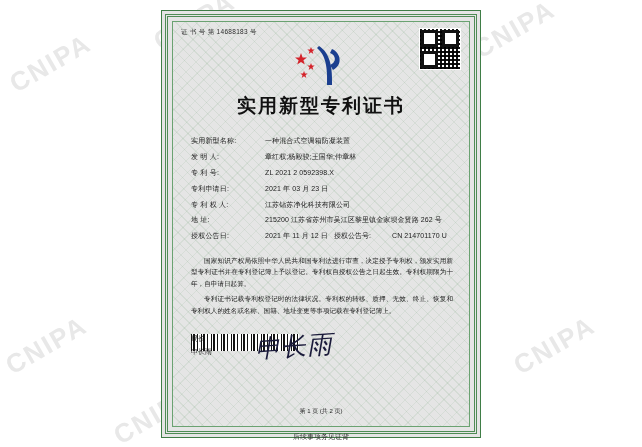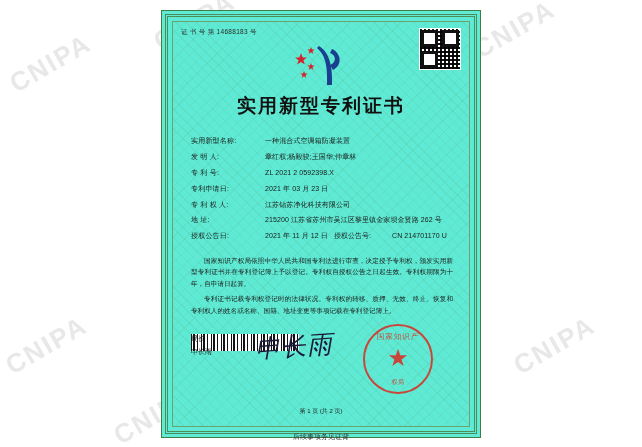--- a/index.html
+++ b/index.html
@@ -39,21 +39,21 @@
   .wm6 { left: 330px; top: 395px; }
   .wm7 { left: 110px; top: 400px; }
 
   
   .sheet {
     position: absolute;
     left: 161px;
     top: 10px;
     width: 320px;
     height: 428px;
-    background: #5eead4;
+    background: #e5e5e5;
     box-sizing: border-box;
   }
   .border-outer {
     position: absolute;
     left: 0; top: 0; right: 0; bottom: 0;
     border: 1px solid #3f7d46;
   }
   .border-mid {
     position: absolute;
     left: 4px; top: 4px; right: 4px; bottom: 4px;
@@ -348,25 +348,20 @@
       <div class="para">专利证书记载专利权登记时的法律状况。专利权的转移、质押、无效、终止、恢复和专利权人的姓名或名称、国籍、地址变更等事项记载在专利登记簿上。</div>
 
       <div class="barcode"></div>
 
       <div class="signature-area">
         <div class="sig-labels">
           <div>局长</div>
           <div>申长雨</div>
         </div>
         <div class="sig-hand">申长雨</div>
-        <div class="seal">
-          <div class="seal-text">国家知识产</div>
-          <div class="star">★</div>
-          <div class="seal-text2">权局</div>
-        </div>
       </div>
 
       <div class="page-no">第 1 页 (共 2 页)</div>
     </div>
   </div>
 
   <div class="bottom-strip">后续事项务见证背</div>
 </div>
 
 </body></html>

